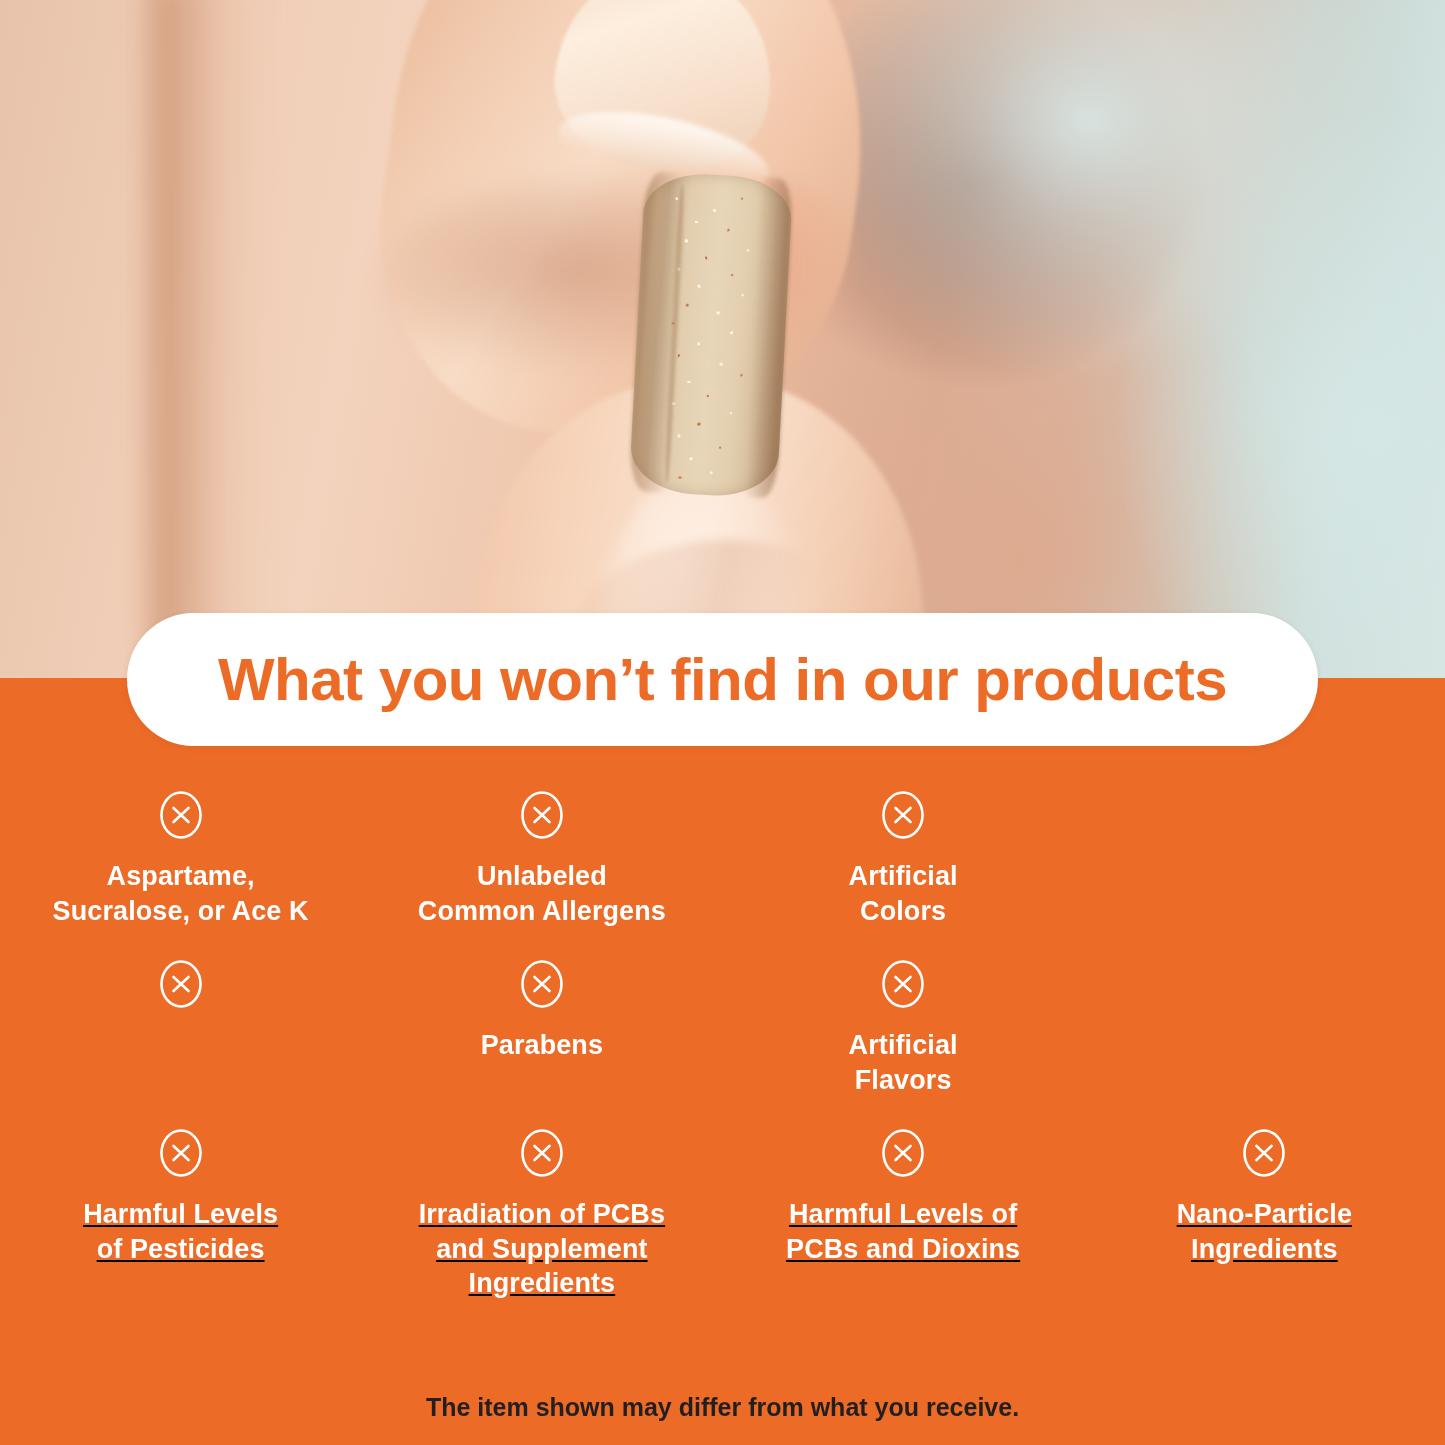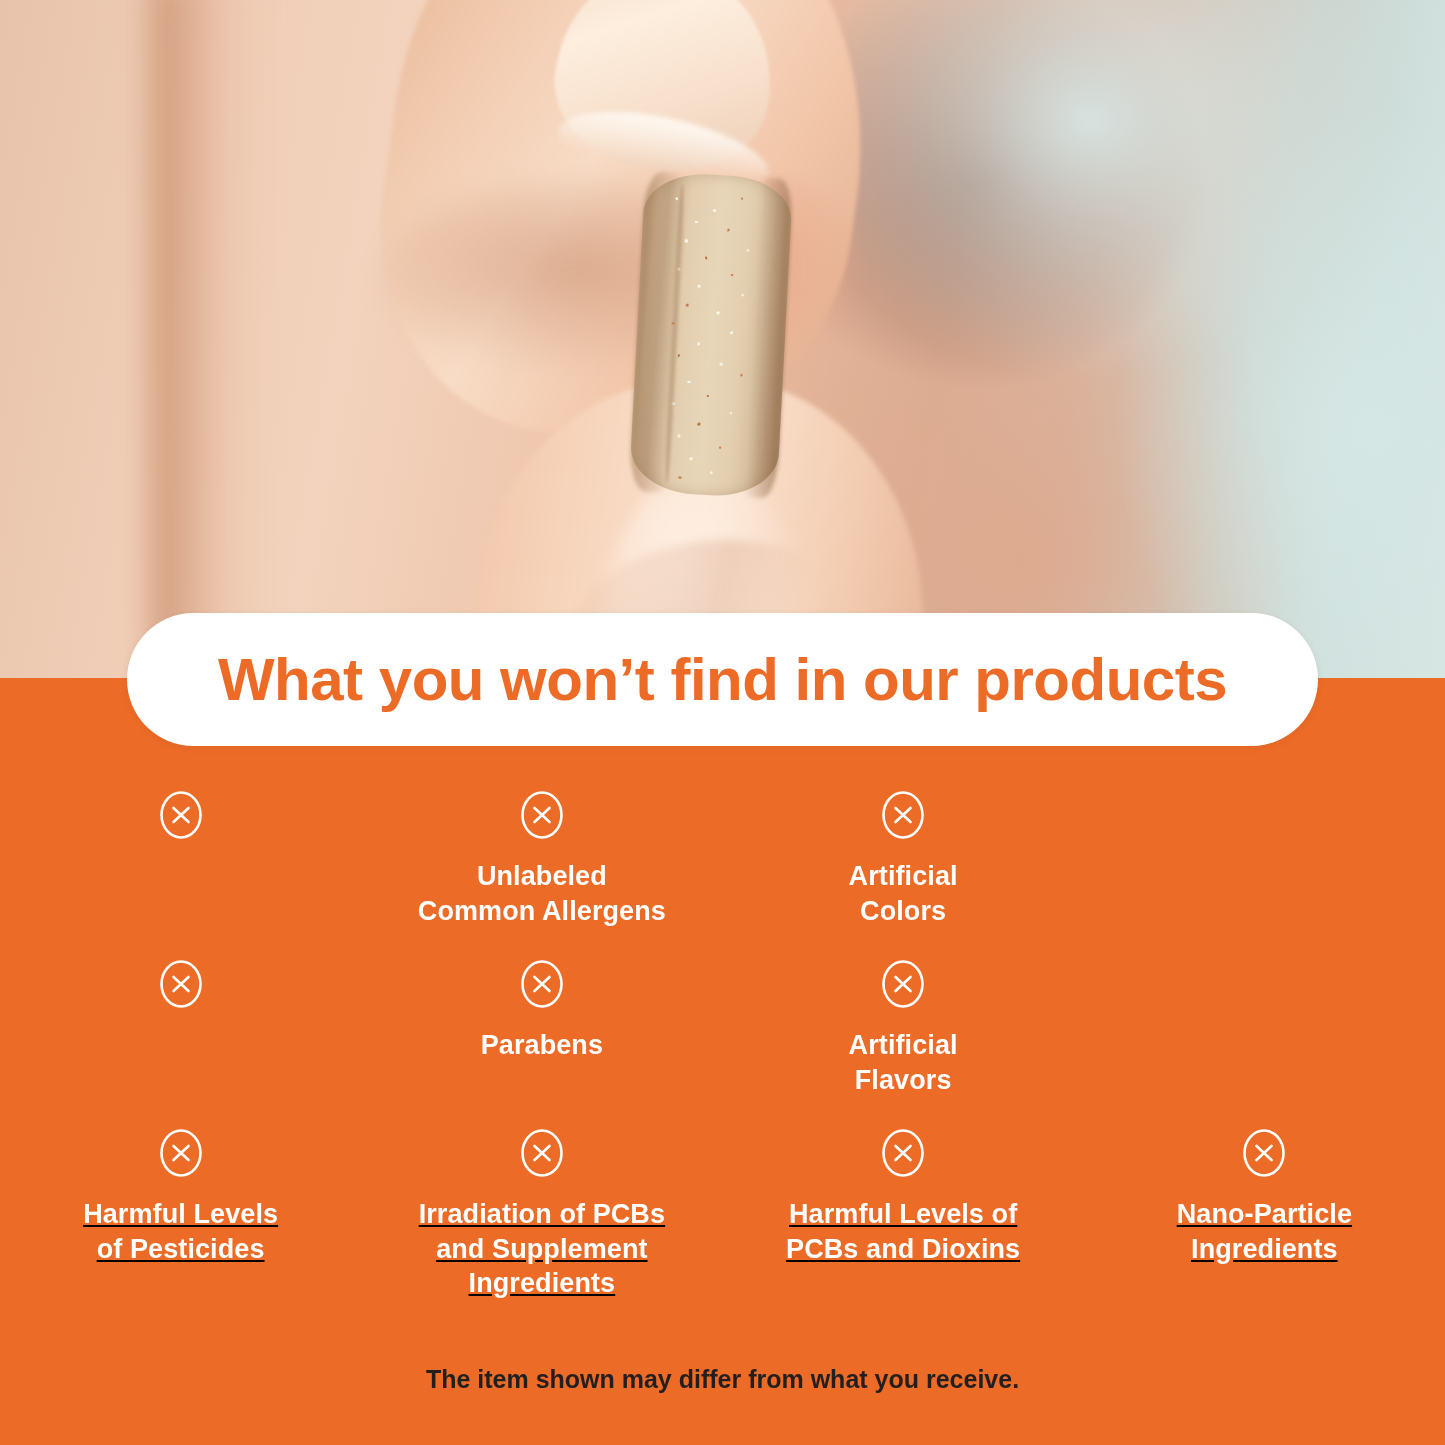--- a/index.html
+++ b/index.html
@@ -334,21 +334,21 @@
     text-align: center;
     letter-spacing: 0.1px;
     font-family: "Liberation Sans", sans-serif;
     white-space: pre-line;
   }
 
   
   .footnote {
     position: absolute;
     left: 0;
-    top: 1365px;
+    top: 1393px;
     width: 1445px;
     text-align: center;
     color: #231f20;
     font-size: 25px;
     font-weight: 600;
     font-family: "Liberation Sans", sans-serif;
   }
 </style>
 </head>
 <body>
@@ -387,20 +387,22 @@
 
   <div class="grid">
 
     <div class="grid-row row-1">
       <div class="cell">
         <svg class="x-icon" viewBox="0 0 44 50">
           <ellipse cx="22" cy="25" rx="19.5" ry="22.5" fill="none" stroke="#ffffff" stroke-width="2.6"></ellipse>
           <line x1="14.5" y1="18" x2="29.5" y2="32" stroke="#ffffff" stroke-width="2.6" stroke-linecap="round"></line>
           <line x1="29.5" y1="18" x2="14.5" y2="32" stroke="#ffffff" stroke-width="2.6" stroke-linecap="round"></line>
         </svg>
+        <div class="cell-label">Aspartame,
+Sucralose, or Ace K</div>
       </div>
       <div class="cell">
         <svg class="x-icon" viewBox="0 0 44 50">
           <ellipse cx="22" cy="25" rx="19.5" ry="22.5" fill="none" stroke="#ffffff" stroke-width="2.6"></ellipse>
           <line x1="14.5" y1="18" x2="29.5" y2="32" stroke="#ffffff" stroke-width="2.6" stroke-linecap="round"></line>
           <line x1="29.5" y1="18" x2="14.5" y2="32" stroke="#ffffff" stroke-width="2.6" stroke-linecap="round"></line>
         </svg>
         <div class="cell-label">Unlabeled
 Common Allergens</div>
       </div>

